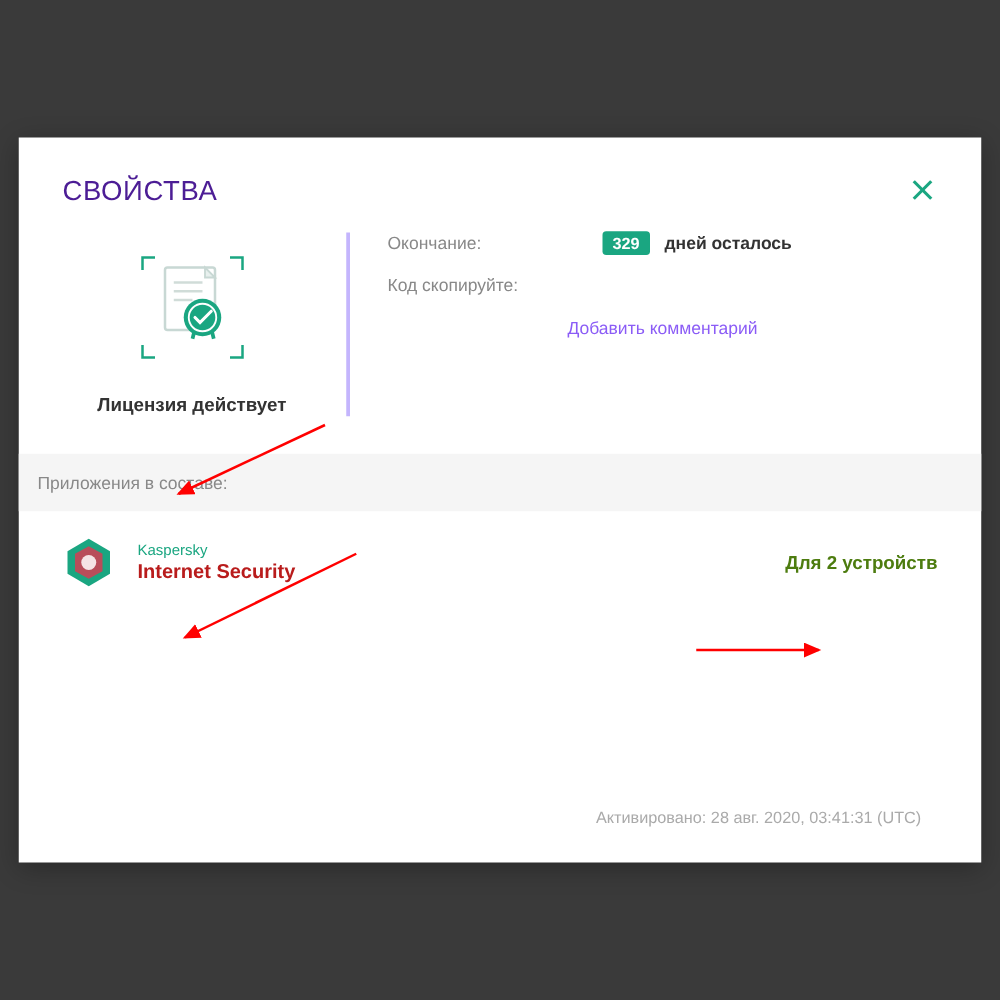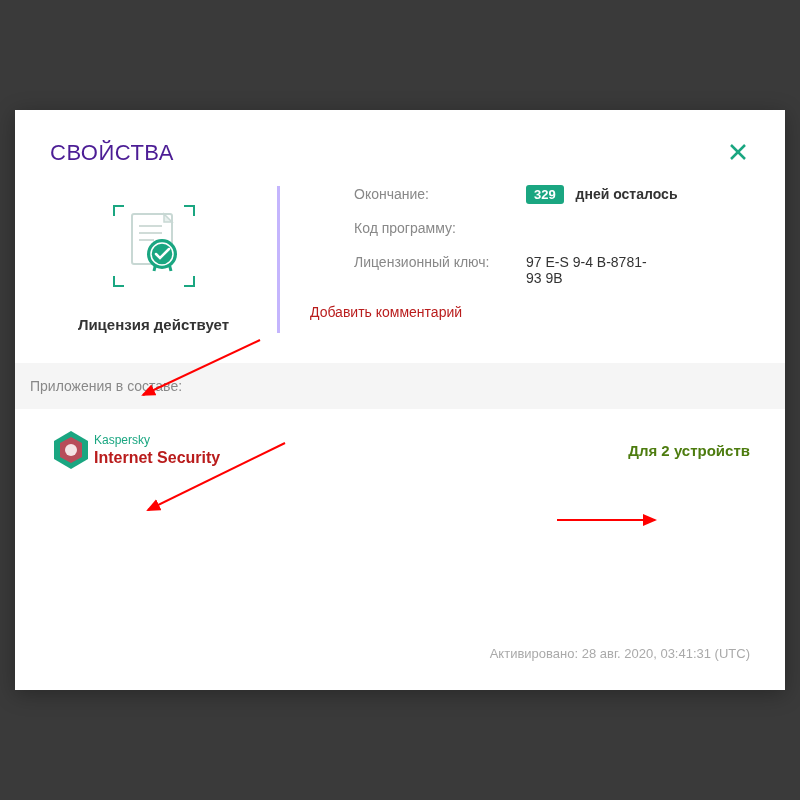--- a/index.html
+++ b/index.html
@@ -65,21 +65,20 @@
     }
     .right-col {
       flex: 1;
       padding-left: 30px;
     }
     .info-row {
       display: flex;
       margin-bottom: 18px;
       align-items: flex-start;
       font-size: 14px;
-      margin-left: 44px;
     }
     .info-label {
       width: 160px;
       color: #888;
     }
     .info-value { flex: 1; color: #333; padding-left: 12px; }
     .badge {
       background: #1aa681;
       color: #fff;
       font-weight: 700;
@@ -94,42 +93,42 @@
       color: #888;
       font-size: 13px;
       margin-top: 4px;
     }
     .copy-icon {
       display: inline-block;
       margin-left: 6px;
       vertical-align: middle;
     }
     .add-comment {
-      color: #b91c1c;
+      color: #8b5cf6;
       font-size: 14px;
       cursor: pointer;
-      text-align: left;
+      text-align: center;
       margin-top: 10px;
     }
     .section-divider {
       background: #f5f5f5;
       padding: 15px 15px;
       color: #888;
       font-size: 14px;
     }
     .app-row {
       display: flex;
       align-items: center;
       padding: 20px 35px 40px 35px;
       justify-content: space-between;
     }
     .app-left {
       display: flex;
       align-items: center;
-      gap: 2px;
+      gap: 18px;
     }
     .hex-icon {
       width: 42px;
       height: 42px;
       position: relative;
     }
     .app-text .brand {
       color: #1aa681;
       font-size: 12px;
       margin-bottom: 2px;
@@ -140,21 +139,21 @@
       color: #b91c1c;
     }
     .devices-text {
       font-weight: 700;
       font-size: 15px;
       color: #4d7c0f;
     }
     .footer {
       position: absolute;
       bottom: 25px;
-      right: 35px;
+      right: 48px;
       text-align: right;
       color: #aaa;
       font-size: 13px;
       line-height: 1.6;
     }
     
     .arrow {
       position: absolute;
       pointer-events: none;
     }
@@ -203,30 +202,23 @@
     <div class="right-col">
       <div class="info-row">
         <div class="info-label">Окончание:</div>
         <div class="info-value">
           <span class="badge">329</span>
           <span class="days-left">дней осталось</span>
         </div>
       </div>
 
       <div class="info-row">
-        <div class="info-label">Код программу:</div>
-      </div>
-
-      <div class="info-row">
-        <div class="info-label">Лицензионный ключ:</div>
-        <div class="info-value">
-          <div>97        E-S    9-4    B-8781-</div>
-          <div>93             9B</div>
-        </div>
-      </div>
+        <div class="info-label">Код скопируйте:</div>
+      </div>
+
 
       <div class="add-comment">Добавить комментарий</div>
     </div>
   </div>
 
   <div class="section-divider">Приложения в составе:</div>
 
   <div class="app-row">
     <div class="app-left">
       <div class="hex-icon">

